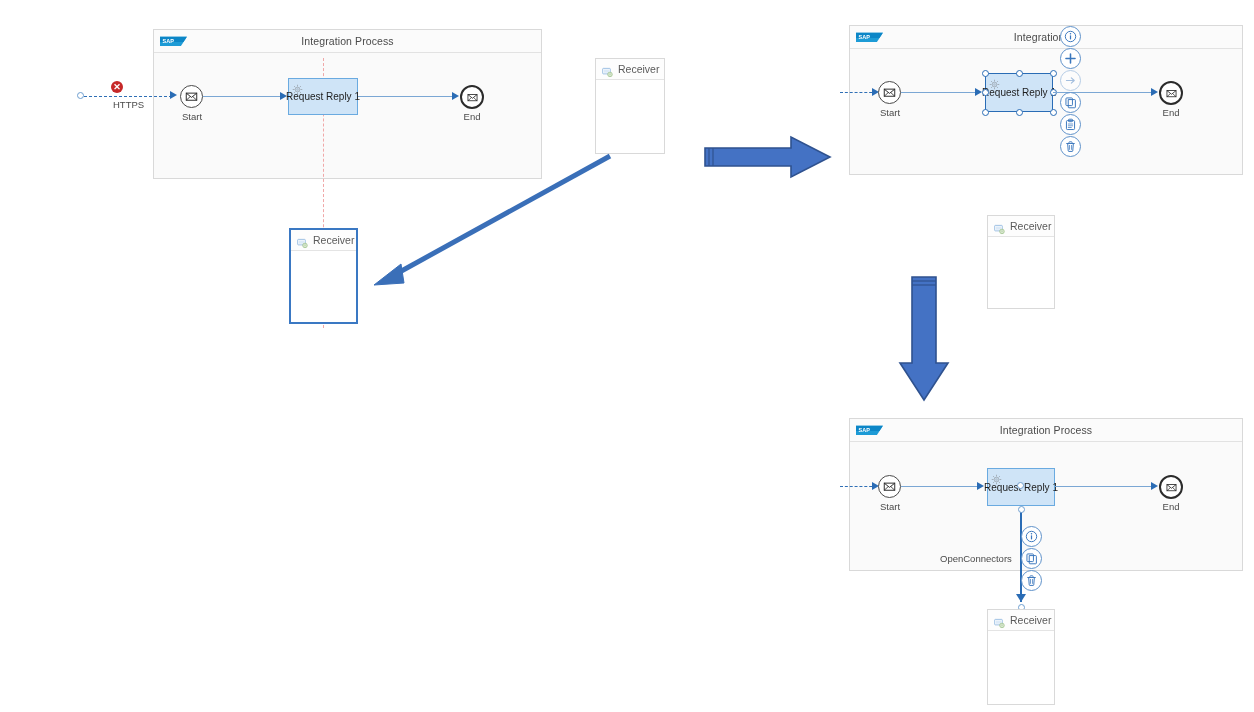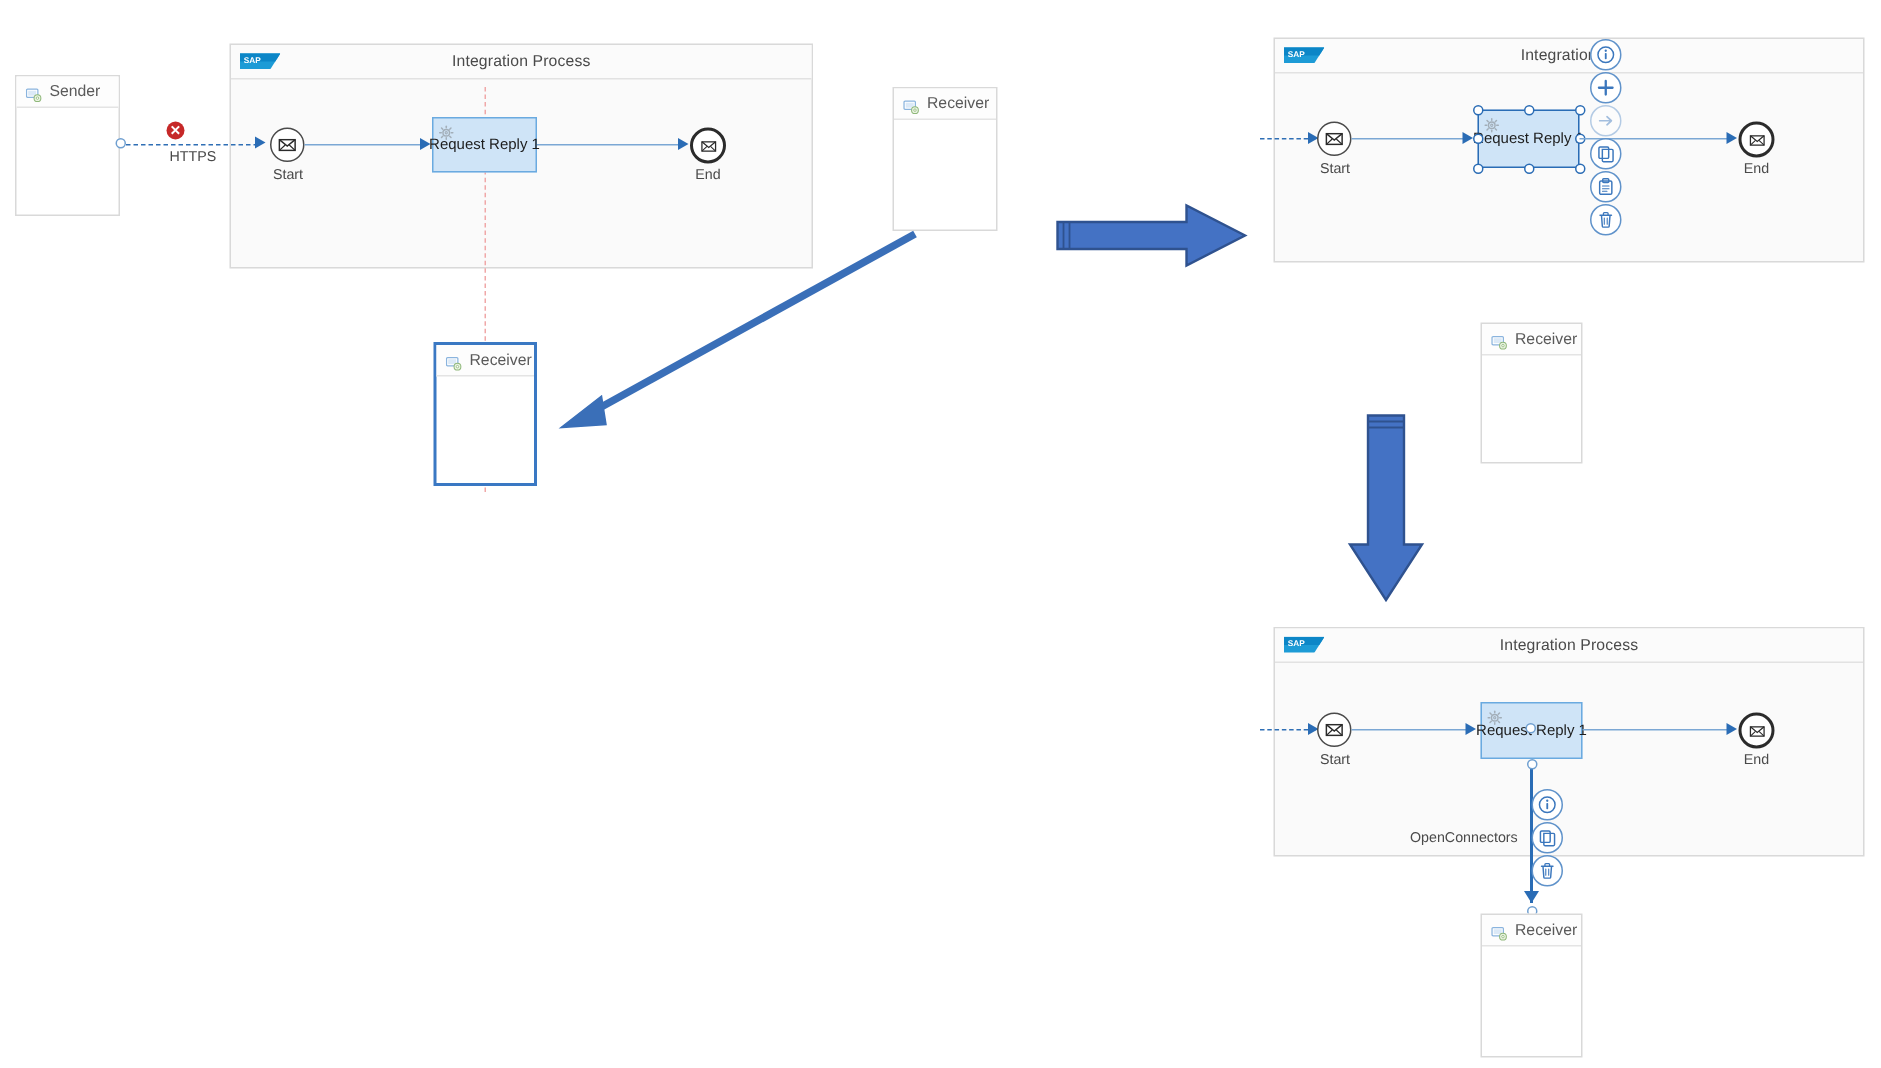--- a/index.html
+++ b/index.html
@@ -207,31 +207,20 @@
         <path d="M6.8 6.6 V11.6 M9.2 6.6 V11.6" stroke="currentColor" stroke-width=".9" stroke-linecap="round"></path>
       </symbol>
       <symbol id="ic-sap" viewBox="0 0 54 22">
         <path d="M0 0 H54 L40 22 H0 Z" fill="#1d9bd6"></path>
         <path d="M0 0 H54 L47 11 H0 Z" fill="#0c86c7"></path>
         <text x="5" y="12.5" font-family="Liberation Sans, sans-serif" font-size="11" font-weight="bold" fill="#ffffff">SAP</text>
       </symbol>
     </defs>
   </svg>
 
-  <div class="participant" style="left:10px;top:50px;width:70px;height:94px;">
-    <div class="p-head">
-      <span class="pcp-icon">
-        <svg width="11" height="11">
-            <use href="#ic-participant"></use>
-          </svg>
-      </span>
-      <span class="p-label">Sender</span>
-    </div>
-    <div style="height:72px;"></div>
-  </div>
 
   <div class="pool" style="left:153px;top:29px;width:389px;height:150px;">
     <div class="pool-header">
       <span class="sap-logo">
         <svg width="27" height="12" viewBox="0 0 54 22">
             <use href="#ic-sap"></use>
           </svg>
       </span>
       <span class="pool-title">Integration Process</span>
     </div>

